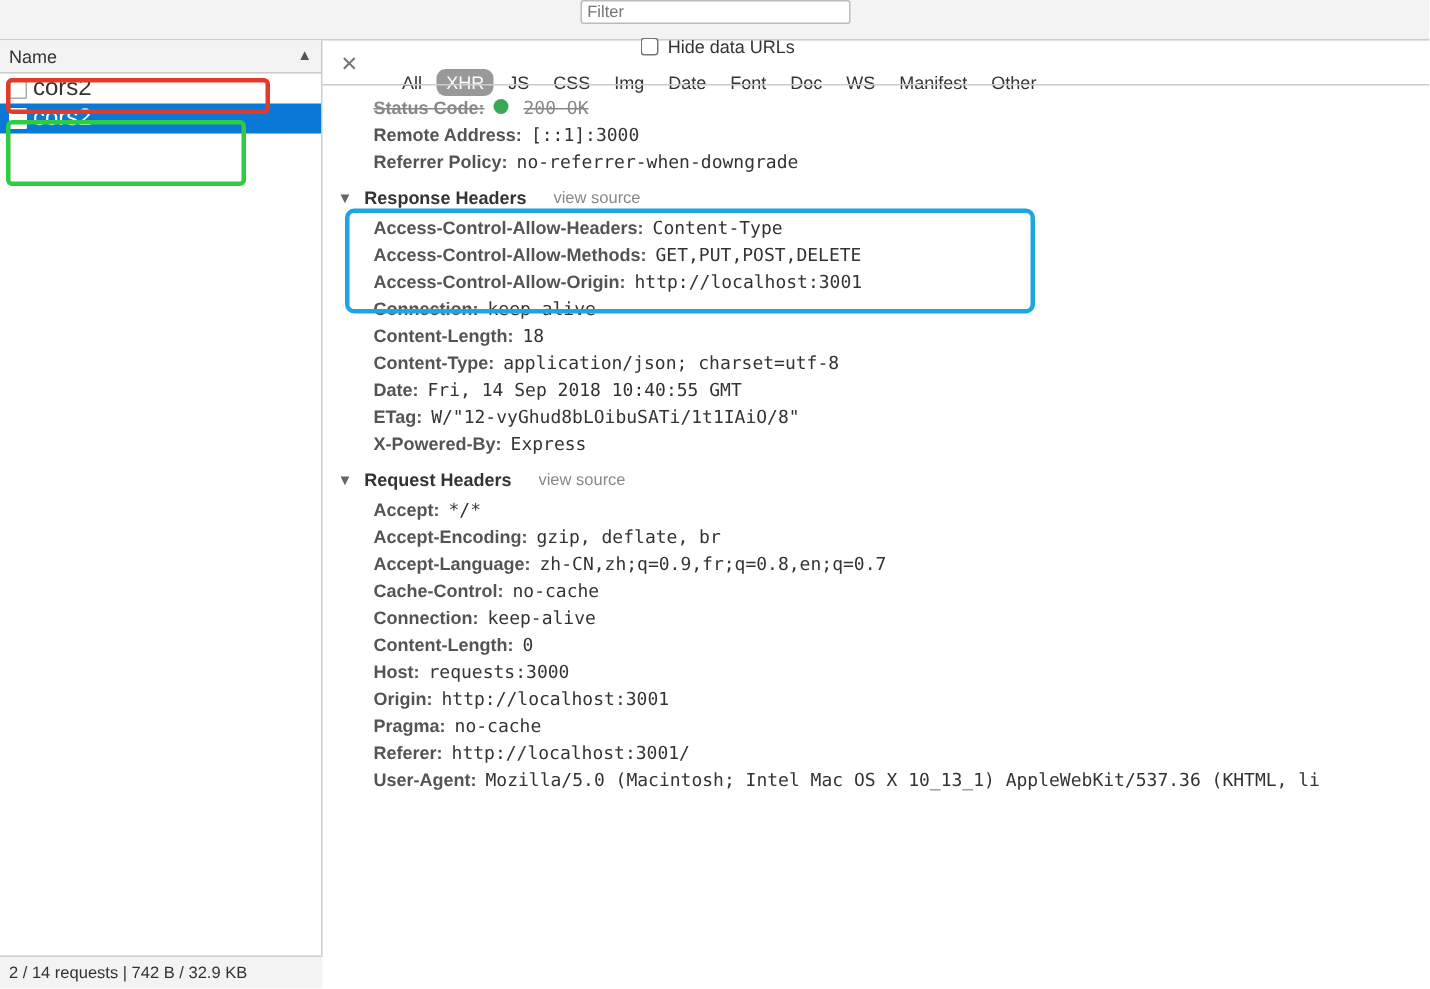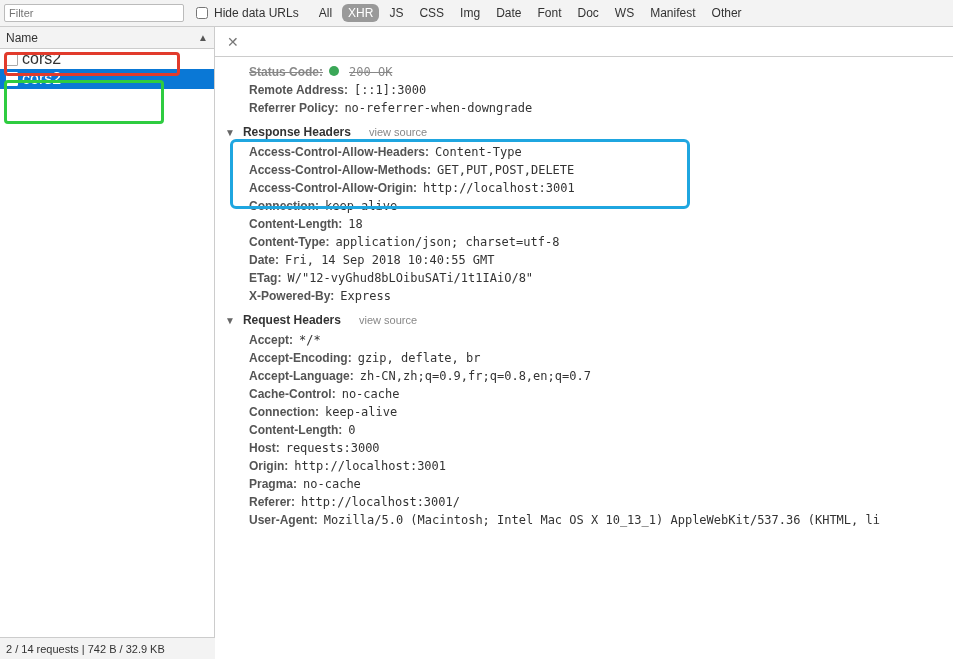--- a/index.html
+++ b/index.html
@@ -14,20 +14,21 @@
       position: relative;
     }
     .top-toolbar {
       height: 27px;
       border-bottom: 1px solid #ccc;
       display: flex;
       align-items: center;
       background: #f3f3f3;
       padding: 0 4px;
       gap: 8px;
+      flex-direction: column;
     }
     .filter-input {
       width: 180px;
       height: 18px;
       border: 1px solid #bbb;
       border-radius: 2px;
       padding: 1px 4px;
       font-size: 11px;
       background: #fff;
     }

